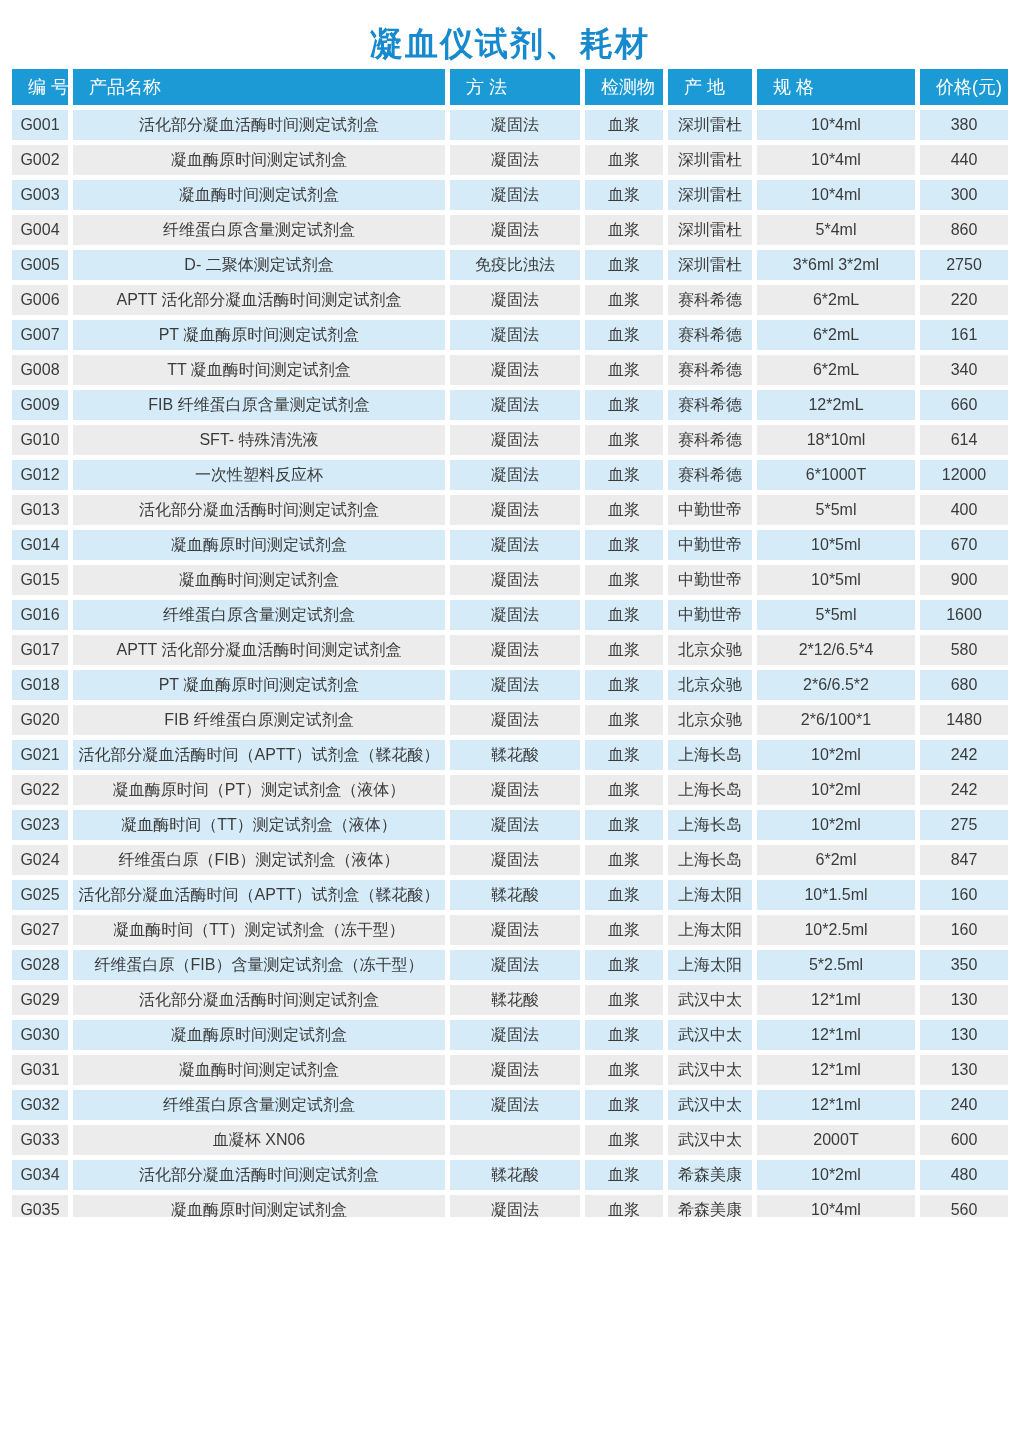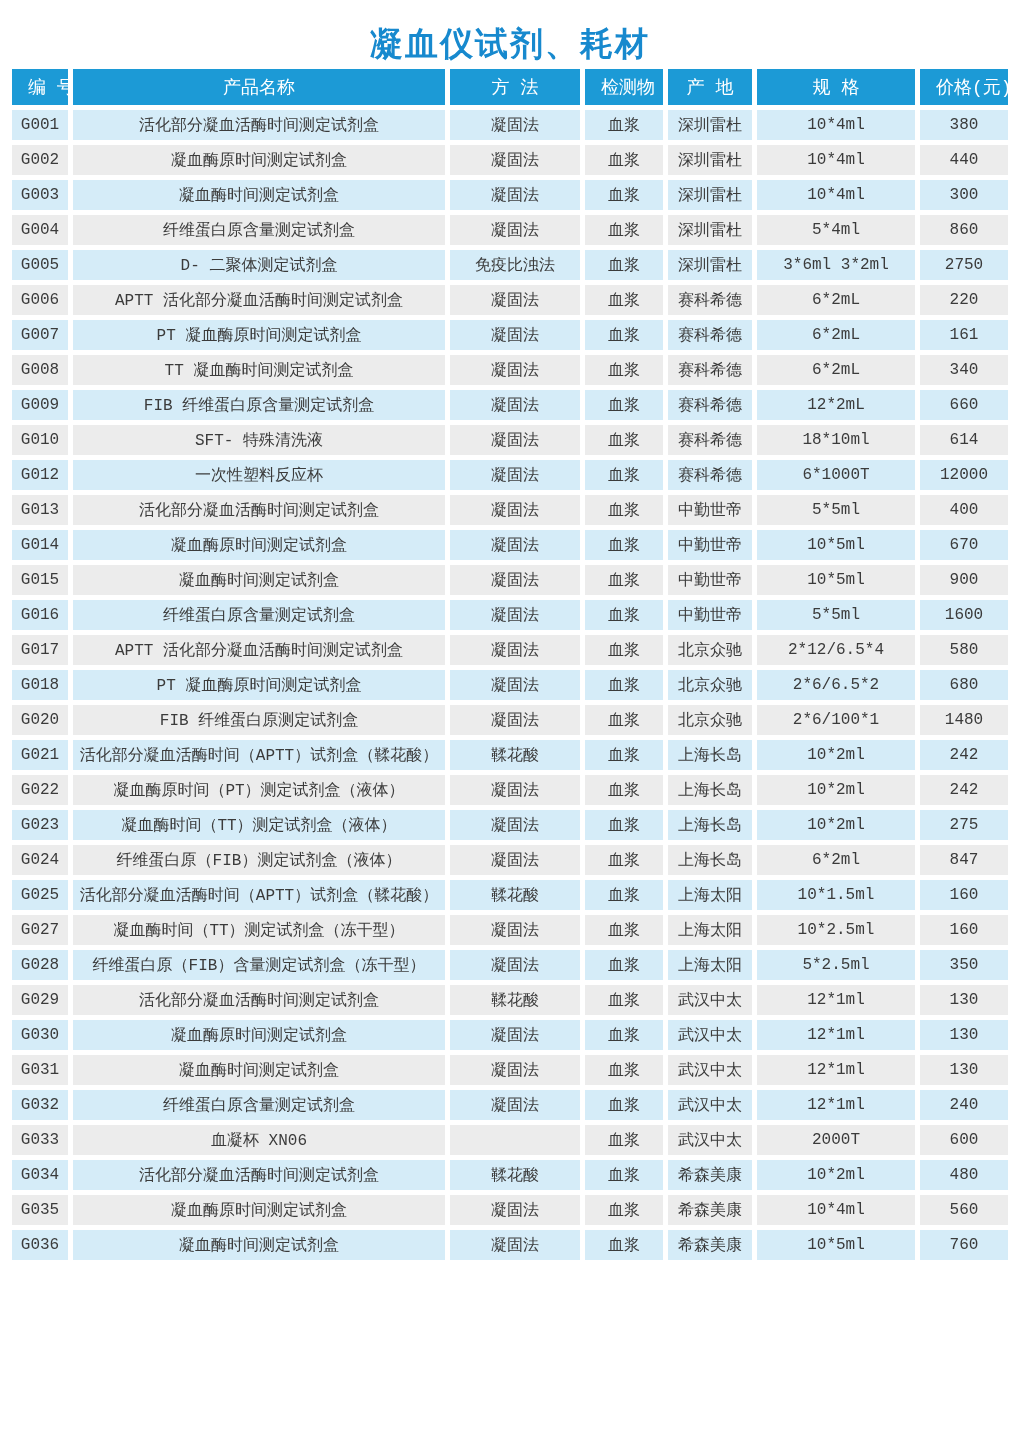--- a/index.html
+++ b/index.html
@@ -3,24 +3,23 @@
 <meta charset="utf-8">
 <style>
   html, body {
     margin: 0;
     padding: 0;
     background: #ffffff;
     font-family: "Liberation Sans", "DejaVu Sans", sans-serif;
   }
   .page {
     width: 1020px;
-    height: 1443px;
+    height: 1217px;
     background: #ffffff;
     overflow: hidden;
-    font-family: Liberation Mono, monospace;
   }
   .page-title {
     text-align: center;
     color: #1789ce;
     font-size: 33px;
     font-weight: bold;
     letter-spacing: 2px;
     margin: 0;
     padding-top: 22px;
     height: 64px;
@@ -32,21 +31,21 @@
     table-layout: fixed;
     margin: 0 auto;
     width: 1006px;
   }
   table.products th {
     background: #1c9ad6;
     color: #ffffff;
     font-size: 18px;
     font-weight: normal;
     height: 36px;
-    text-align: center;
+    text-align: left;
     padding: 0 16px;
     overflow: hidden;
     white-space: nowrap;
   }
   table.products td {
     color: #3b3b3b;
     font-size: 16px;
     height: 30px;
     text-align: center;
     padding: 0 2px;

